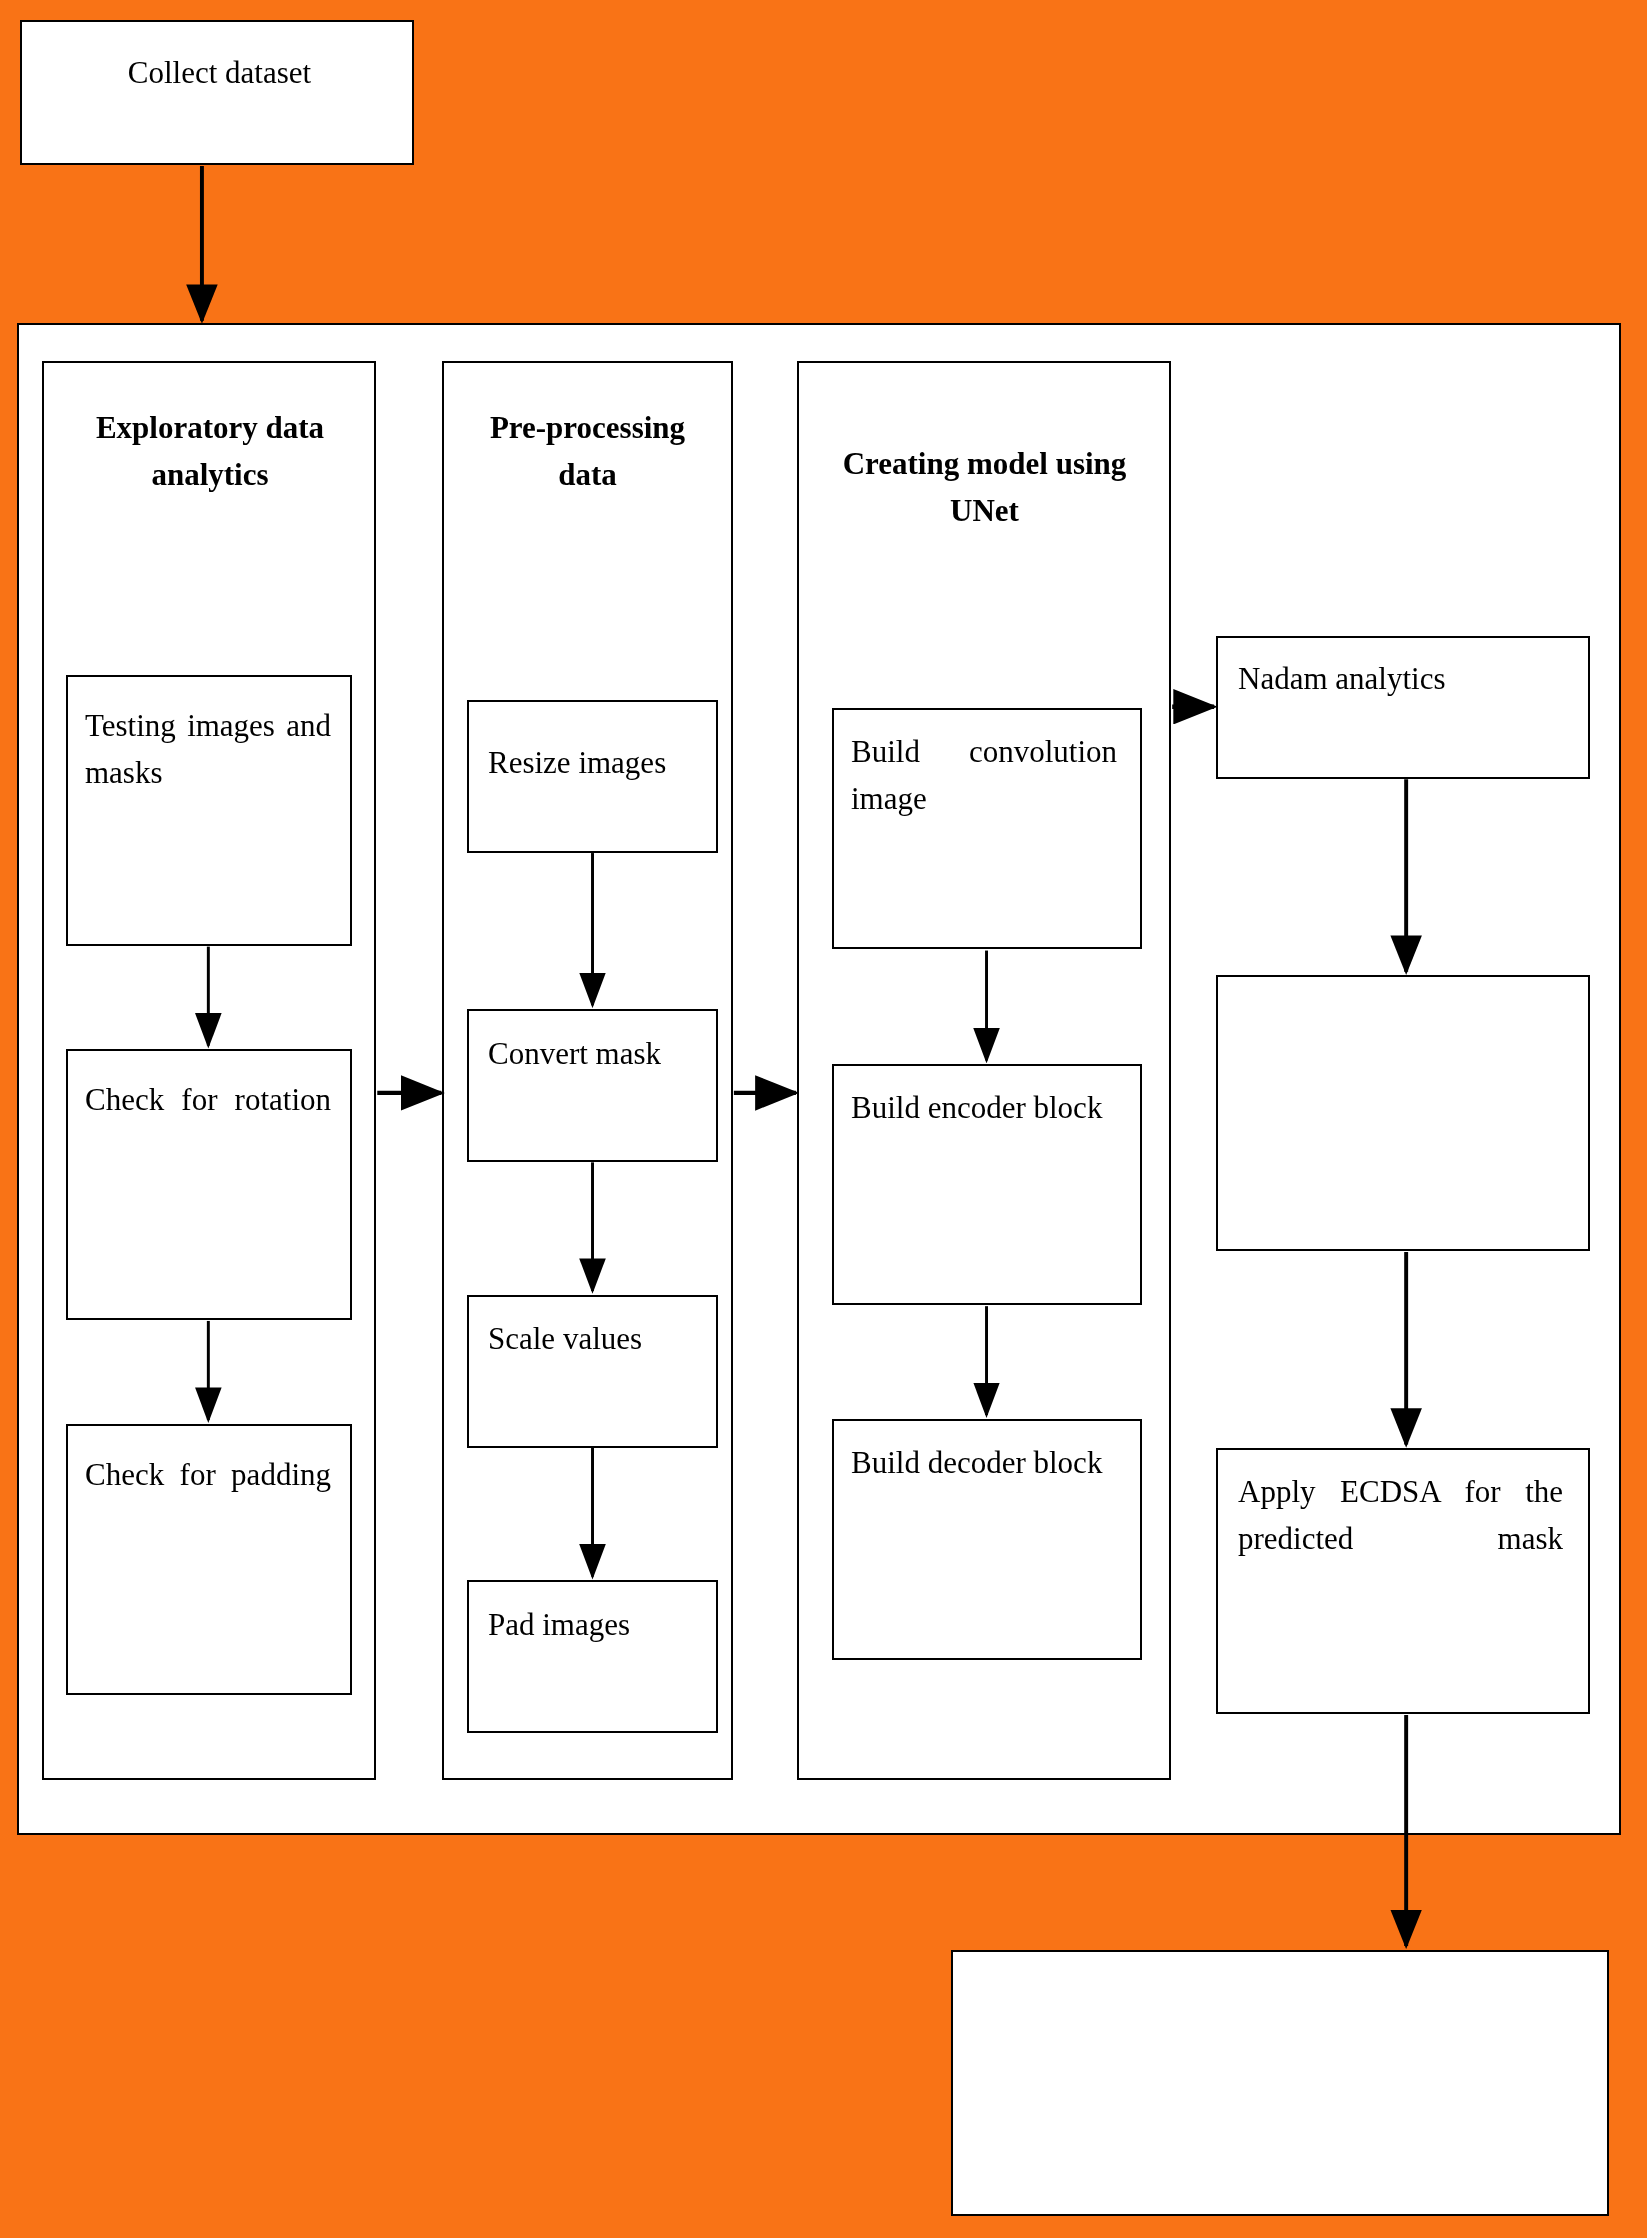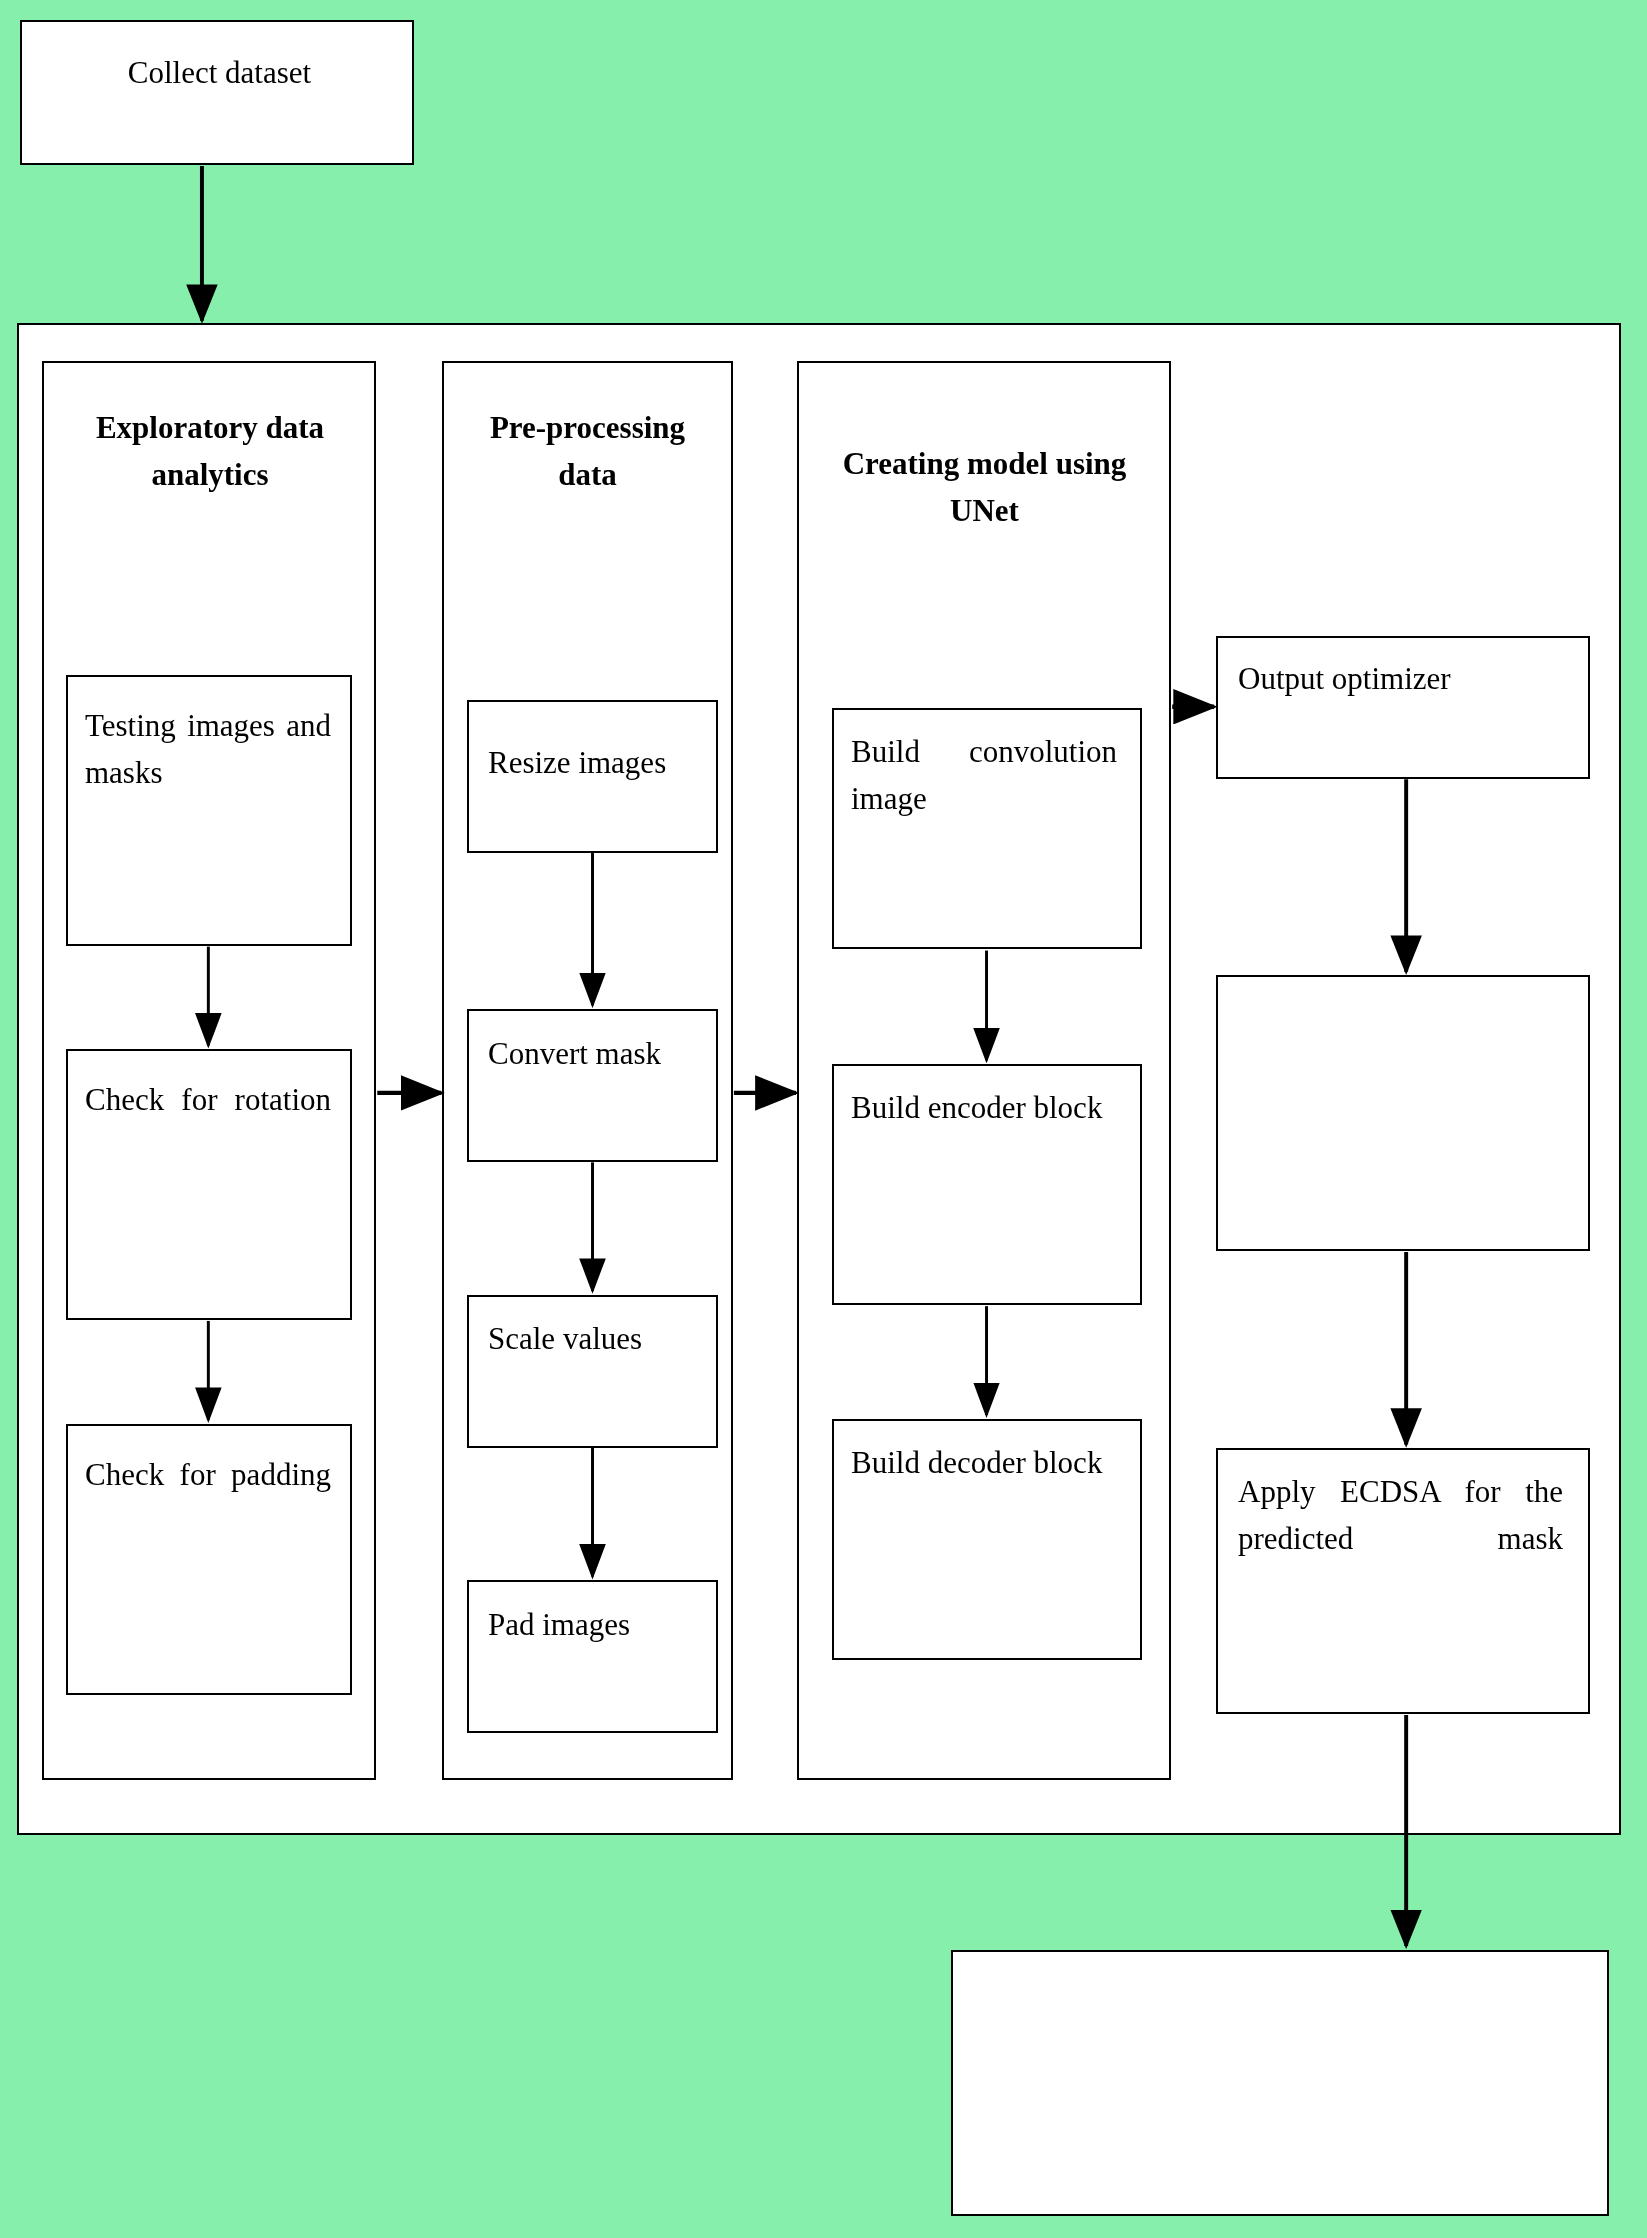--- a/index.html
+++ b/index.html
@@ -4,21 +4,21 @@
 <style>
   html, body {
     margin: 0;
     padding: 0;
     background: #ffffff;
   }
   #root {
     position: relative;
     width: 1647px;
     height: 2239px;
-    background: #86efac;
+    background: #f97316;
     font-family: "Liberation Serif", "DejaVu Serif", serif;
     color: #000000;
     overflow: hidden;
   }
   .box {
     position: absolute;
     box-sizing: border-box;
     border: 2.5px solid #000000;
     background: #ffffff;
   }
@@ -112,21 +112,21 @@
   <div class="box" style="left:832px; top:708px; width:310px; height:241px;"></div>
   <div class="txt" style="left:851px; top:728px; width:266px;">Build convolution image</div>
 
   <div class="box" style="left:832px; top:1064px; width:310px; height:241px;"></div>
   <div class="txt" style="left:851px; top:1084px; width:266px;">Build encoder block</div>
 
   <div class="box" style="left:832px; top:1419px; width:310px; height:241px;"></div>
   <div class="txt" style="left:851px; top:1439px; width:266px;">Build decoder block</div>
 
   <div class="box" style="left:1216px; top:636px; width:374px; height:143px;"></div>
-  <div class="txt" style="left:1238px; top:655px; width:325px;">Output optimizer</div>
+  <div class="txt" style="left:1238px; top:655px; width:325px;">Nadam analytics</div>
 
   <div class="box" style="left:1216px; top:975px; width:374px; height:276px;"></div>
 
   <div class="box" style="left:1216px; top:1448px; width:374px; height:266px;"></div>
   <div class="txt just" style="left:1238px; top:1468px; width:325px;">Apply ECDSA for the predicted mask</div>
 
   <div class="box" style="left:951px; top:1950px; width:658px; height:266px;"></div>
 
   <svg class="arrows" viewBox="0 0 3344 4544" xmlns="http://www.w3.org/2000/svg">
     <defs>

